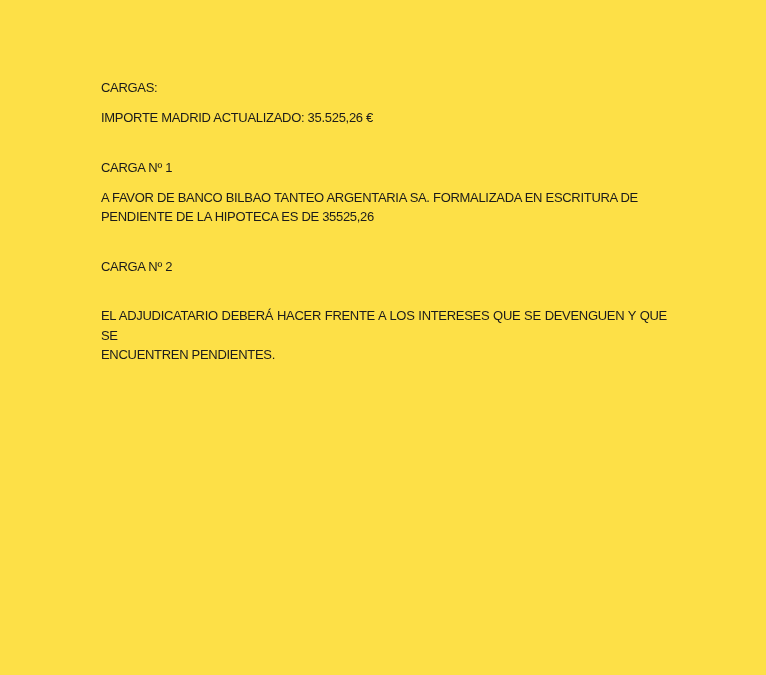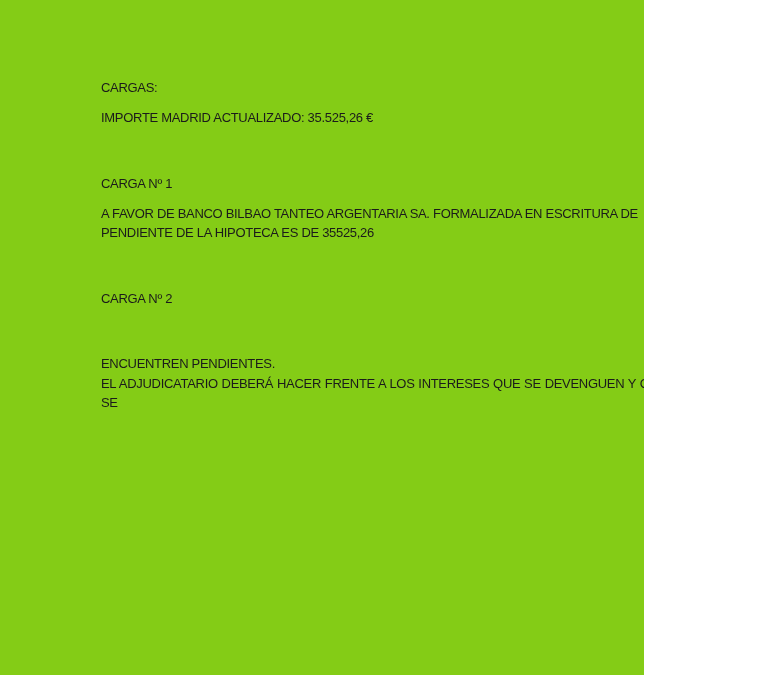--- a/index.html
+++ b/index.html
@@ -2,41 +2,41 @@
 <html><head>
 <meta charset="utf-8">
 <style>
   html, body {
     margin: 0;
     padding: 0;
     background: #ffffff;
   }
   .page {
     position: relative;
-    width: 644px;
+    width: 766px;
     height: 675px;
-    background: #84cc16;
+    background: #fde047;
     overflow: hidden;
   }
   .content {
     position: absolute;
     left: 101px;
     top: 78px;
     width: 566px;
     color: #1b1b1b;
     font-family: "Liberation Sans", "DejaVu Sans", sans-serif;
     font-size: 13px;
     letter-spacing: -0.3px;
     line-height: 19.5px;
   }
   .para {
     margin: 0 0 10.5px 0;
   }
   .gap-before {
-    margin-top: 46px;
+    margin-top: 30px;
   }
   .line {
     white-space: nowrap;
   }
   .line-justified {
     white-space: normal;
     text-align: justify;
     text-align-last: justify;
   }
 </style>
@@ -62,18 +62,18 @@
       <div class="line">A FAVOR DE BANCO BILBAO TANTEO ARGENTARIA SA. FORMALIZADA EN ESCRITURA DE</div>
       <div class="line">PENDIENTE DE LA HIPOTECA ES DE 35525,26</div>
     </div>
 
     <div class="para gap-before">
       <div class="line">CARGA Nº 2</div>
     </div>
 
 
     <div class="para gap-before">
+      <div class="line line-justified">EL ADJUDICATARIO DEBERÁ HACER FRENTE A LOS INTERESES QUE SE DEVENGUEN Y QUE SE</div>
       <div class="line">ENCUENTREN PENDIENTES.</div>
-      <div class="line line-justified">EL ADJUDICATARIO DEBERÁ HACER FRENTE A LOS INTERESES QUE SE DEVENGUEN Y QUE SE</div>
     </div>
 
   </div>
 </div>
 
 </body></html>

